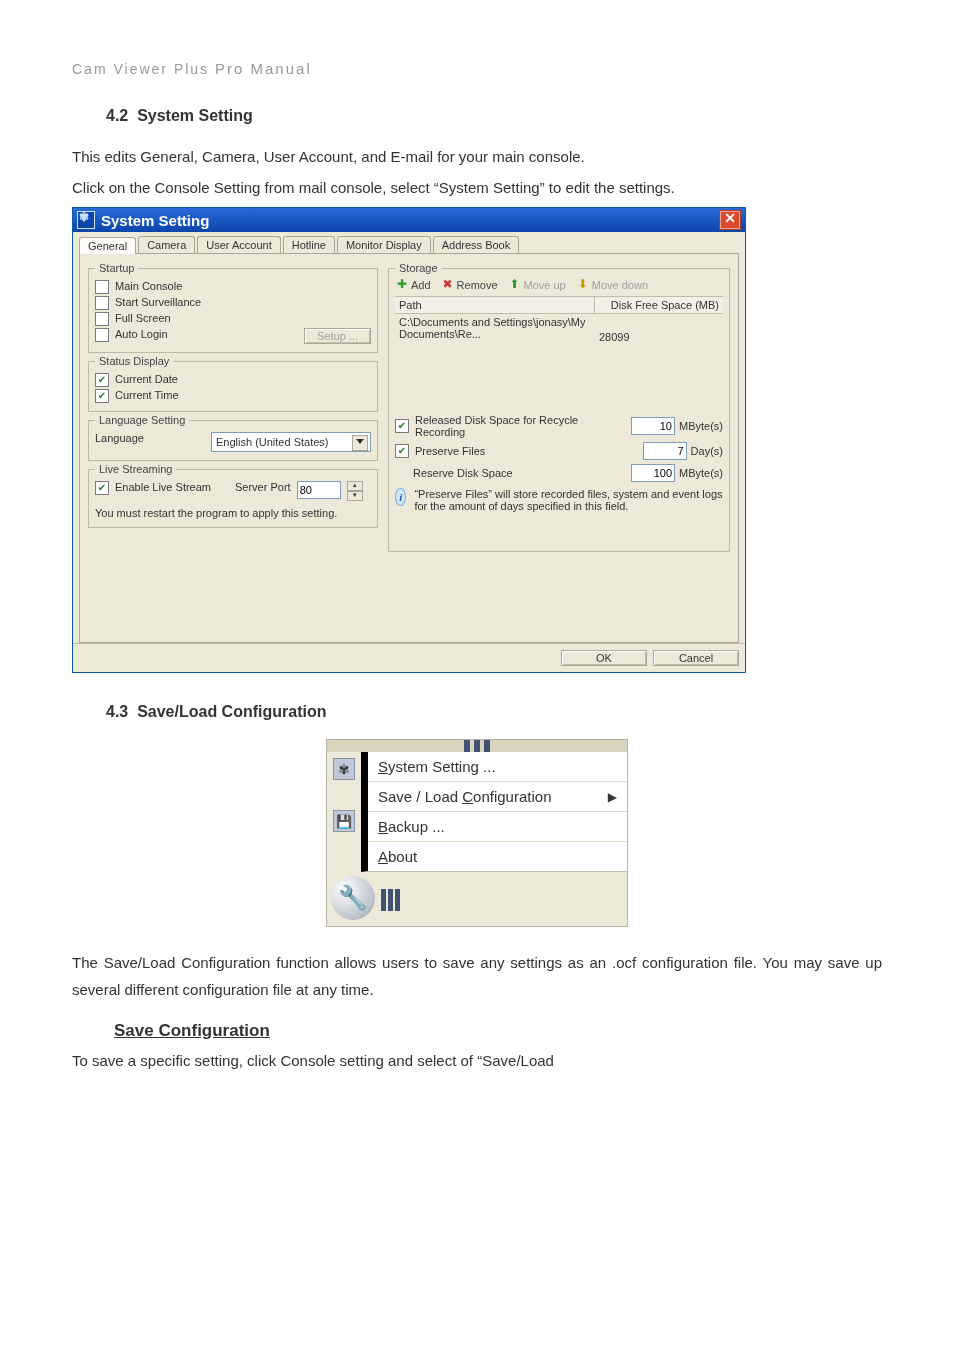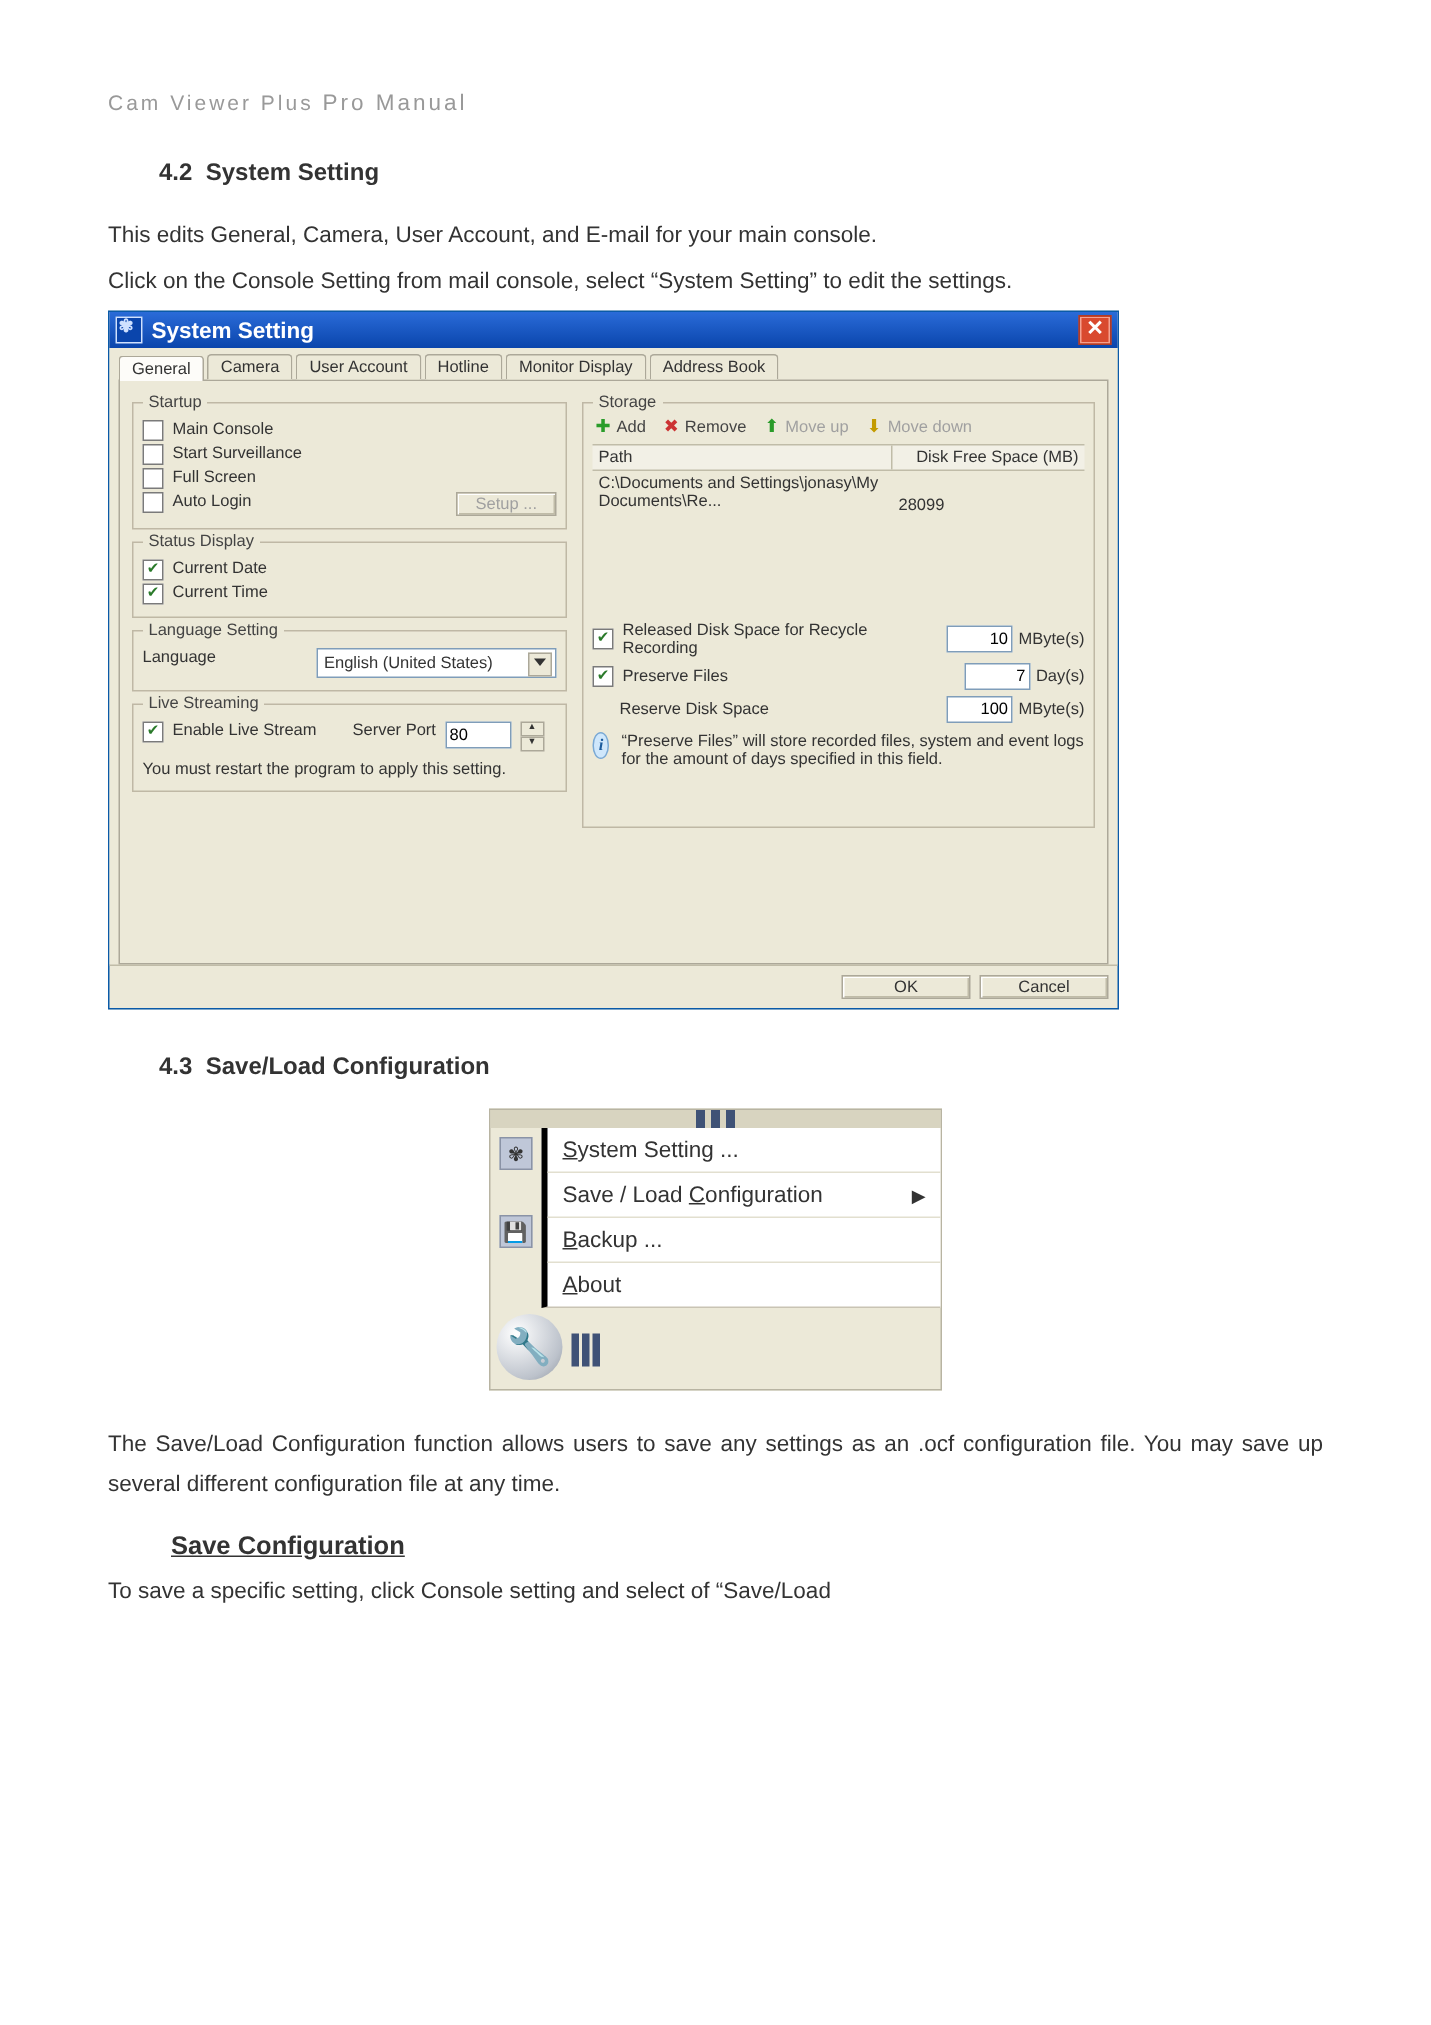--- a/index.html
+++ b/index.html
@@ -290,21 +290,21 @@
   .menu-icons .mi {
     width: 20px; height: 20px;
     background: #bfc7d8;
     border: 1px solid #8a93a6;
     display: flex; align-items: center; justify-content: center;
     font-size: 13px; color: #333;
   }
   .menu-list {
     flex: 1;
     background: #fff;
-    border-left: 4px solid #000000;
+    border-left: 7px solid #000000;
     border-bottom: 1px solid #c9c4b4;
     text-align: center;
   }
   .menu-item {
     padding: 6px 10px;
     border-bottom: 1px solid #e2dfcf;
     display: flex; align-items: center;
     font-size: 15px;
     color: #333;
     cursor: pointer;

